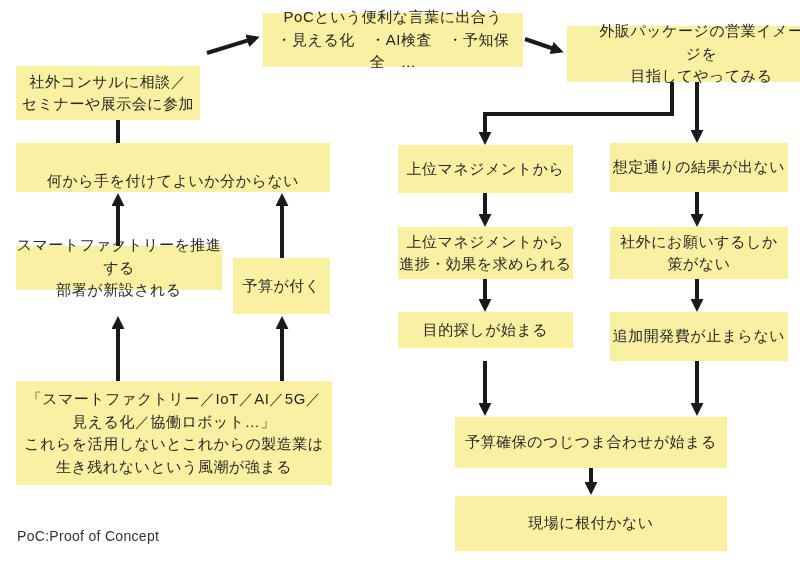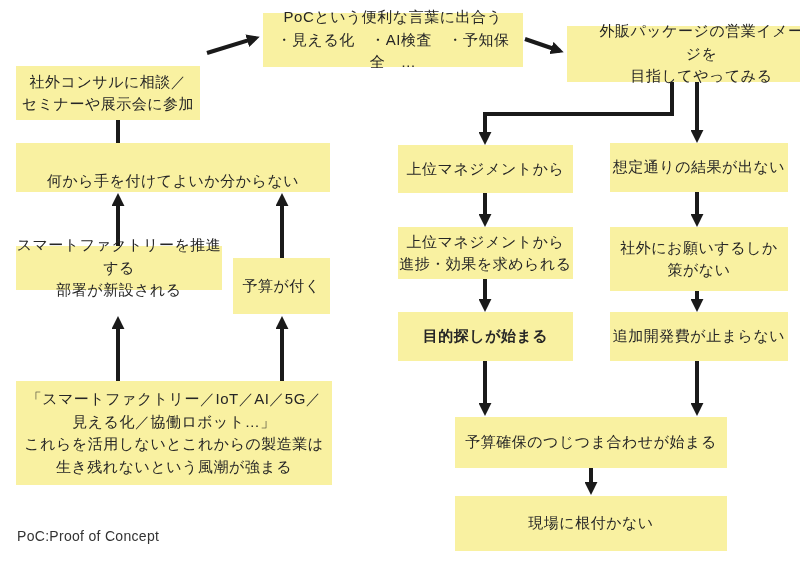--- a/index.html
+++ b/index.html
@@ -123,26 +123,26 @@
 
   <div class="box" style="left:610px; top:143px; width:178px; height:49px;">
     <span class="box-text">想定通りの結果が出ない</span>
   </div>
 
   <div class="box" style="left:398px; top:227px; width:175px; height:52px;">
     <span class="box-text">上位マネジメントから
 進捗・効果を求められる</span>
   </div>
 
-  <div class="box" style="left:610px; top:227px; width:178px; height:64px;">
+  <div class="box" style="left:610px; top:227px; width:178px; height:52px;">
     <span class="box-text">社外にお願いするしか
 策がない</span>
   </div>
 
-  <div class="box" style="left:398px; top:312px; width:175px; height:49px;font-weight:bold;">
+  <div class="box" style="left:398px; top:312px; width:175px; height:36px;">
     <span class="box-text">目的探しが始まる</span>
   </div>
 
   <div class="box" style="left:610px; top:312px; width:178px; height:49px;">
     <span class="box-text">追加開発費が止まらない</span>
   </div>
 
   <div class="box" style="left:455px; top:417px; width:272px; height:51px;">
     <span class="box-text">予算確保のつじつま合わせが始まる</span>
   </div>

